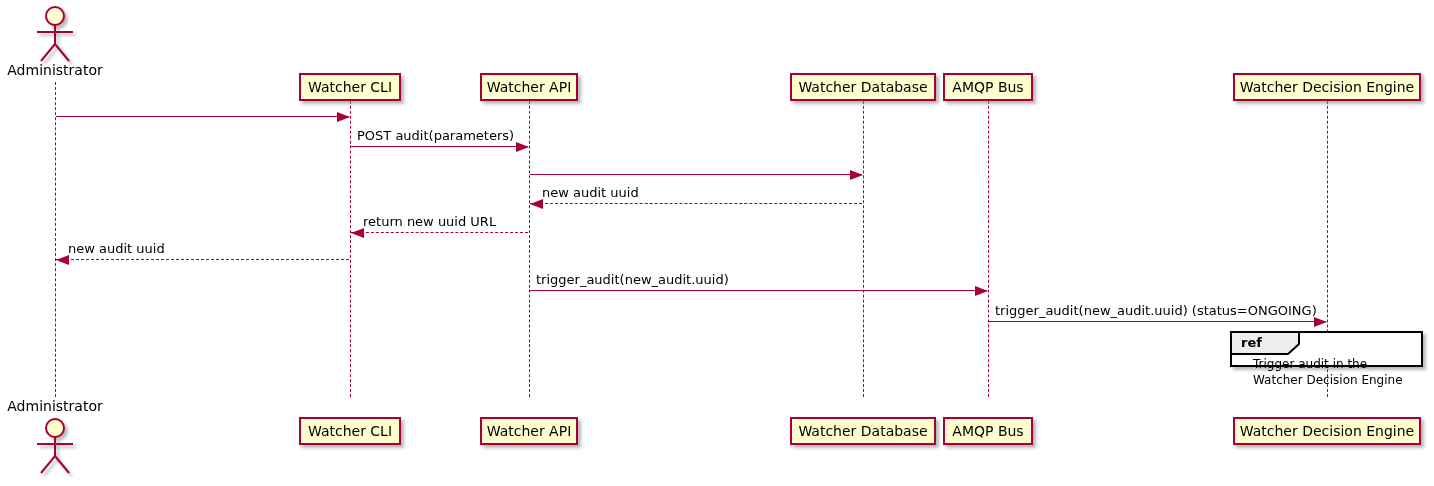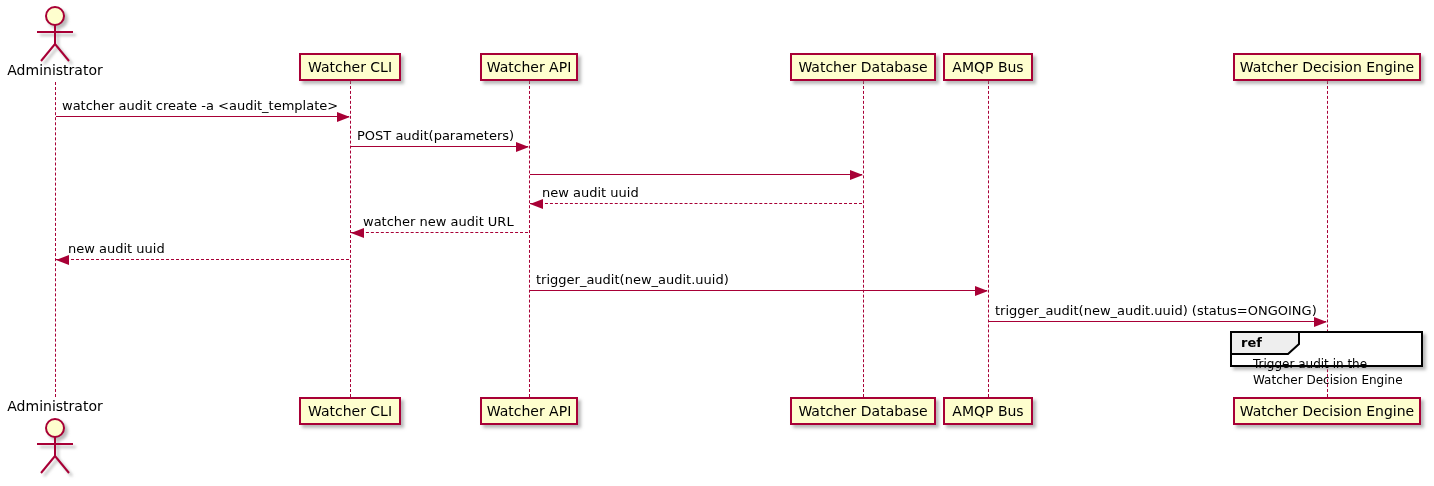--- a/index.html
+++ b/index.html
@@ -25,20 +25,21 @@
     background: var(--pfill, #FEFECE);
     border: 2px solid var(--line, #A80036);
     box-shadow: 3px 3px 3px rgba(130,130,130,0.55);
     display: flex;
     align-items: center;
     justify-content: center;
     font-size: 14px;
     color: #000;
     white-space: nowrap;
     z-index: 6;
+    margin-top: 20px;
   }
   .actor-figure {
     position: absolute;
     z-index: 6;
     filter: drop-shadow(3px 3px 1.5px rgba(130,130,130,0.55));
   }
   .actor-label {
     position: absolute;
     width: 120px;
     text-align: center;
@@ -134,32 +135,31 @@
     <div class="pbox" style="left: 790px; top: 53px; width: 146px;">Watcher Database</div>
     <div class="pbox" style="left: 790px; top: 397px; width: 146px;">Watcher Database</div>
     <div class="lifeline" style="left: 988px; top: 81px; height: 316px;"></div>
     <div class="pbox" style="left: 943px; top: 53px; width: 90px;">AMQP Bus</div>
     <div class="pbox" style="left: 943px; top: 397px; width: 90px;">AMQP Bus</div>
     <div class="lifeline" style="left: 1327px; top: 81px; height: 316px;"></div>
     <div class="pbox" style="left: 1233px; top: 53px; width: 188px;">Watcher Decision Engine</div>
     <div class="pbox" style="left: 1233px; top: 397px; width: 188px;">Watcher Decision Engine</div>
     <div class="msg-line solid" style="left: 56px; top: 116px; width: 293px;"></div>
     <div class="arrow-head-right" style="left: 337px; top: 111.5px;"></div>
-    <div class="msg-label" style="left: 62px; top: 98px;">watcher audit create -a &lt;audit_template&gt;</div>
     <div class="msg-line solid" style="left: 351px; top: 146px; width: 177px;"></div>
     <div class="arrow-head-right" style="left: 516px; top: 141.5px;"></div>
     <div class="msg-label" style="left: 357px; top: 128px;">POST audit(parameters)</div>
     <div class="msg-line solid" style="left: 530px; top: 174px; width: 332px;"></div>
     <div class="arrow-head-right" style="left: 850px; top: 169.5px;"></div>
     <div class="msg-line dashed" style="left: 530px; top: 203px; width: 332px;"></div>
     <div class="arrow-head-left" style="left: 530px; top: 198.5px;"></div>
     <div class="msg-label" style="left: 542px; top: 185px;">new audit uuid</div>
     <div class="msg-line dashed" style="left: 351px; top: 232px; width: 177px;"></div>
     <div class="arrow-head-left" style="left: 351px; top: 227.5px;"></div>
-    <div class="msg-label" style="left: 363px; top: 214px;">watcher new audit URL</div>
+    <div class="msg-label" style="left: 363px; top: 214px;">return new uuid URL</div>
     <div class="msg-line dashed" style="left: 56px; top: 259px; width: 293px;"></div>
     <div class="arrow-head-left" style="left: 56px; top: 254.5px;"></div>
     <div class="msg-label" style="left: 68px; top: 241px;">new audit uuid</div>
     <div class="msg-line solid" style="left: 530px; top: 290px; width: 457px;"></div>
     <div class="arrow-head-right" style="left: 975px; top: 285.5px;"></div>
     <div class="msg-label" style="left: 536px; top: 272px;">trigger_audit(new_audit.uuid)</div>
     <div class="msg-line solid" style="left: 989px; top: 321px; width: 337px;"></div>
     <div class="arrow-head-right" style="left: 1314px; top: 316.5px;"></div>
     <div class="msg-label" style="left: 995px; top: 303px;">trigger_audit(new_audit.uuid) (status=ONGOING)</div>
     <div class="ref-box" style="left: 1230px; top: 331px; width: 193px; height: 36px;">

